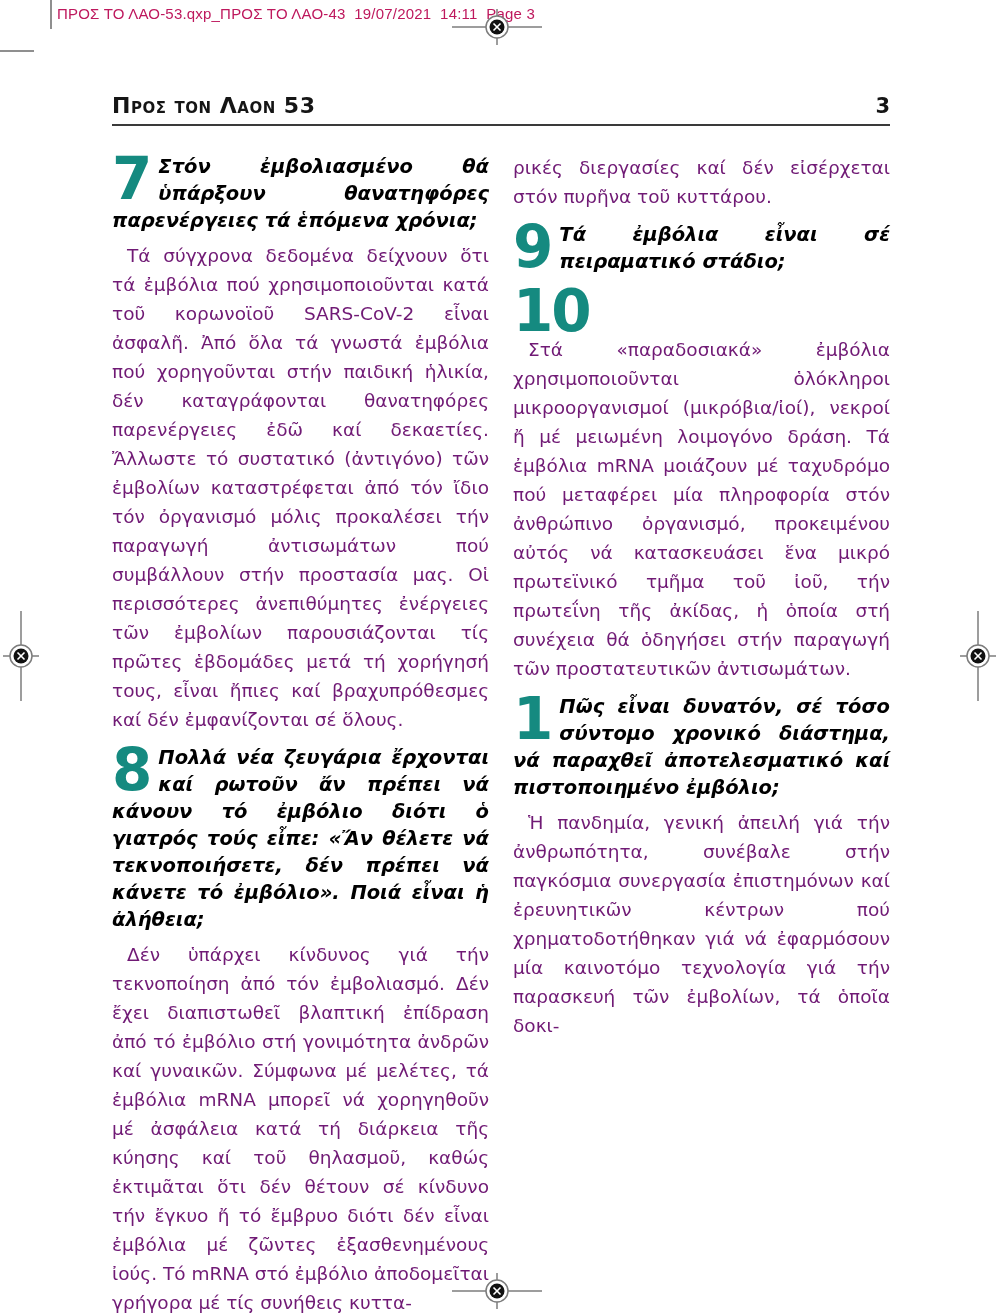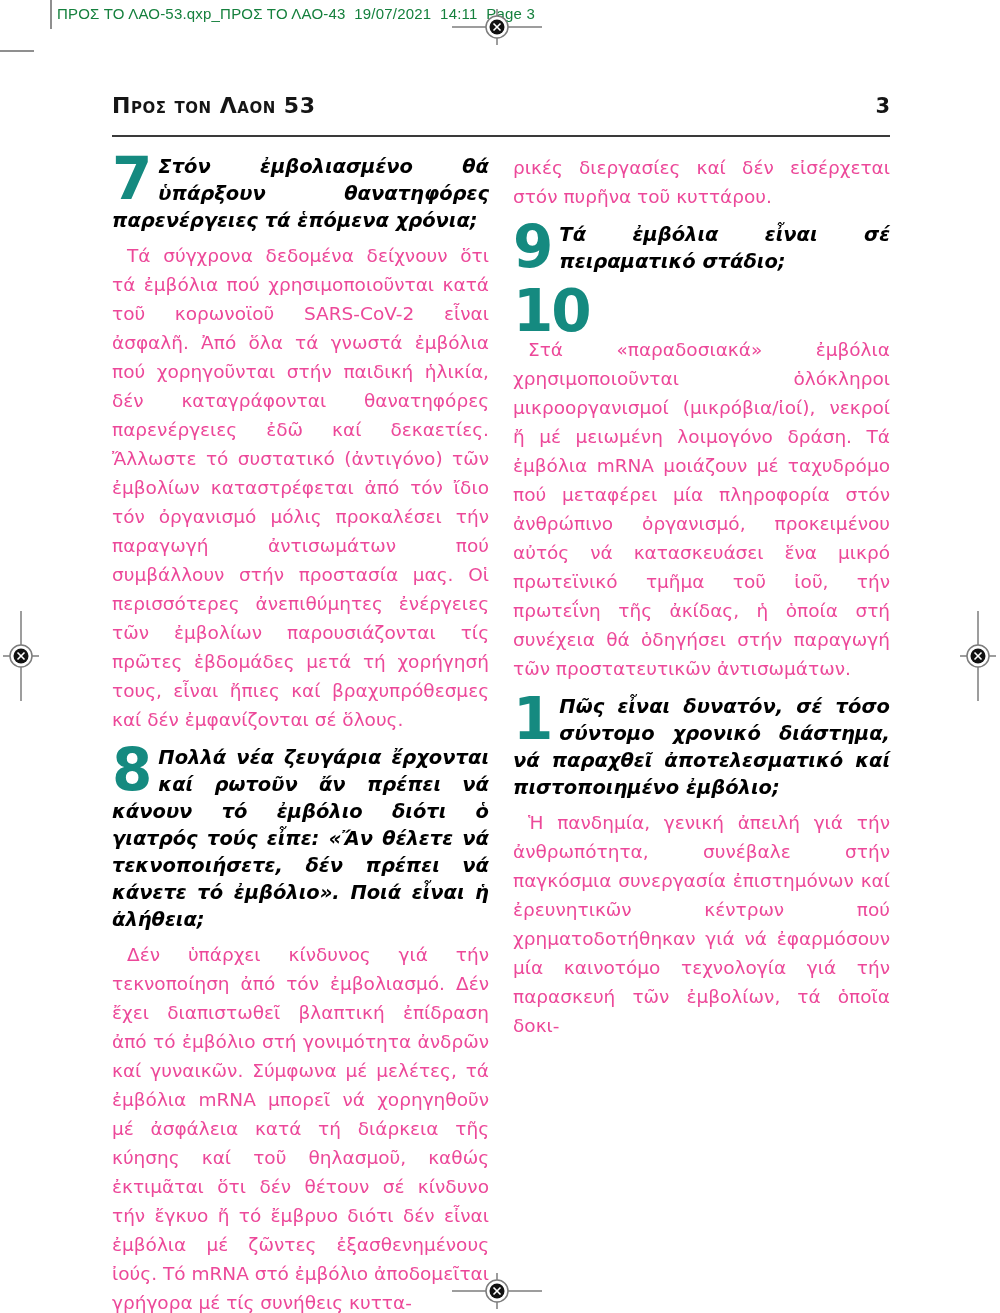--- a/index.html
+++ b/index.html
@@ -3,38 +3,38 @@
 <meta charset="utf-8">
 <style>
   html,body{margin:0;padding:0;background:#ffffff;}
   .page{
     position:relative;width:1000px;height:1313px;background:#ffffff;
     overflow:hidden;font-family:"DejaVu Sans",sans-serif;
   }
   
   .slug{
     position:absolute;left:57px;top:5px;
-    font-family:"Liberation Sans",sans-serif;font-size:15px;color:#15803d;
+    font-family:"Liberation Sans",sans-serif;font-size:15px;color:#be185d;
     white-space:pre;letter-spacing:.2px;
   }
   
   .cropmark{position:absolute;background:#8f8f8f;}
   .cm-v{left:50px;top:0;width:1.5px;height:29px;}
   .cm-h{left:0;top:50px;width:34px;height:1.5px;}
   
   .regmark{position:absolute;}
   .rm-top{left:452px;top:7px;}
   .rm-bottom{left:452px;top:1271px;}
   .rm-left{left:1px;top:611px;}
   .rm-right{left:958px;top:611px;}
   
   .pagehead{
     position:absolute;left:112px;top:95px;width:778px;
     display:flex;justify-content:space-between;align-items:flex-end;
-    border-bottom:2.5px solid #3a3a3a;padding-bottom:18px;
+    border-bottom:2.5px solid #3a3a3a;padding-bottom:7px;
   }
   .ph-title{
     font-variant:small-caps;font-weight:bold;font-size:22px;
     letter-spacing:.5px;color:#151515;line-height:22px;
   }
   .ph-num{font-weight:bold;font-size:21px;color:#151515;line-height:22px;}
   
   .cols{
     position:absolute;left:112px;top:153px;width:778px;
     display:flex;gap:24px;color:#1e1e1e;
@@ -45,21 +45,21 @@
     float:left;color:#158a80;font-weight:bold;
     font-size:58px;line-height:47px;margin:3px 8px 0 0;letter-spacing:-2px;
   }
   .qhead{
     font-style:italic;font-weight:bold;font-size:19.5px;line-height:27px;
     text-align:justify;color:#000000;margin:0 0 7px 0;
     hyphens:auto;-webkit-hyphens:auto;
   }
   .body{
     font-size:18.5px;line-height:29px;text-align:justify;
-    margin:0 0 10px 0;text-indent:15px;clear:left;color:#ec4899;
+    margin:0 0 10px 0;text-indent:15px;clear:left;color:#701a75;
     hyphens:auto;-webkit-hyphens:auto;
   }
   .body.cont{text-indent:0;}
 </style>
 </head>
 <body>
 
 <div class="page">
 
   <div class="slug">ΠΡΟΣ ΤΟ ΛΑΟ-53.qxp_ΠΡΟΣ ΤΟ ΛΑΟ-43  19/07/2021  14:11  Page 3</div>

